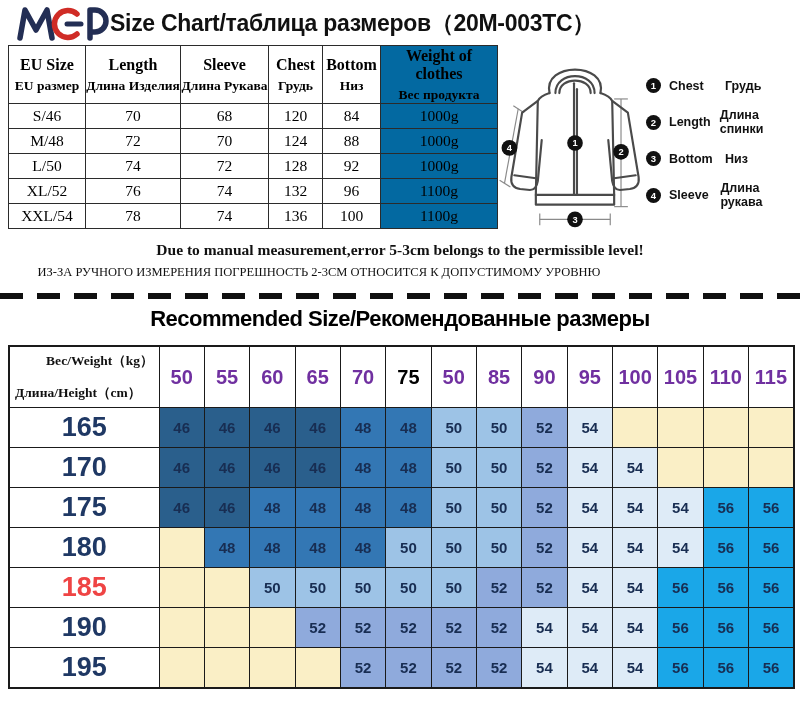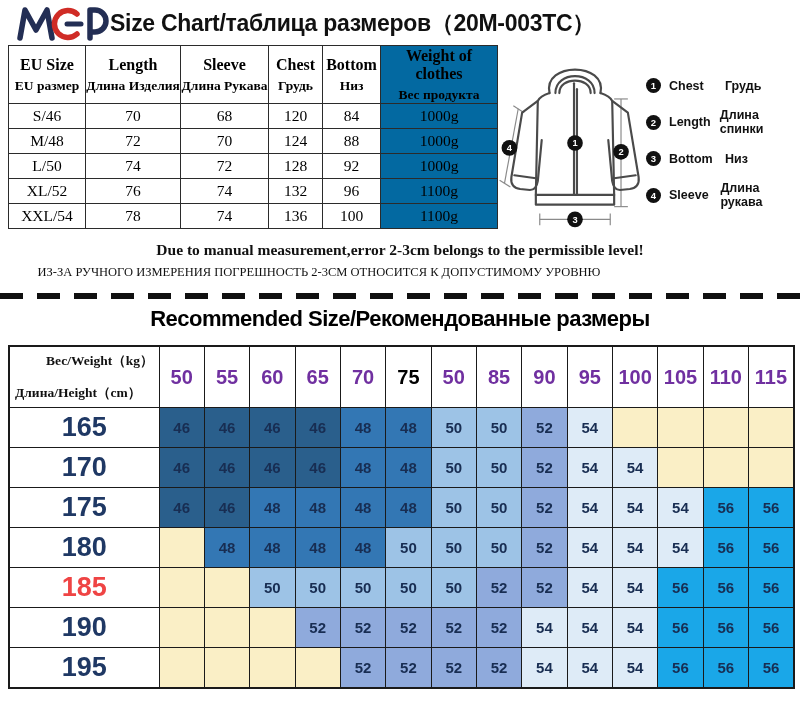--- a/index.html
+++ b/index.html
@@ -221,21 +221,21 @@
       <span class="legend-en">Bottom</span>
       <span class="legend-ru">Низ</span>
     </div>
     <div class="legend-row">
       <span class="legend-num">4</span>
       <span class="legend-en">Sleeve</span>
       <span class="legend-ru">Длина рукава</span>
     </div>
   </div>
 
-  <div class="note-en">Due to manual measurement,error 2-3cm belongs to the permissible level!</div>
+  <div class="note-en">Due to manual measurement,error 5-3cm belongs to the permissible level!</div>
   <div class="note-ru">ИЗ-ЗА РУЧНОГО ИЗМЕРЕНИЯ ПОГРЕШНОСТЬ 2-3СМ ОТНОСИТСЯ К ДОПУСТИМОМУ УРОВНЮ</div>
 
   <div class="divider"></div>
 
   <div class="rec-title">Recommended Size/Рекомендованные размеры</div>
 
   <table class="rec-table" id="rec-table">
     <colgroup id="rec-cols">
         <col class="lab">
         <col>

